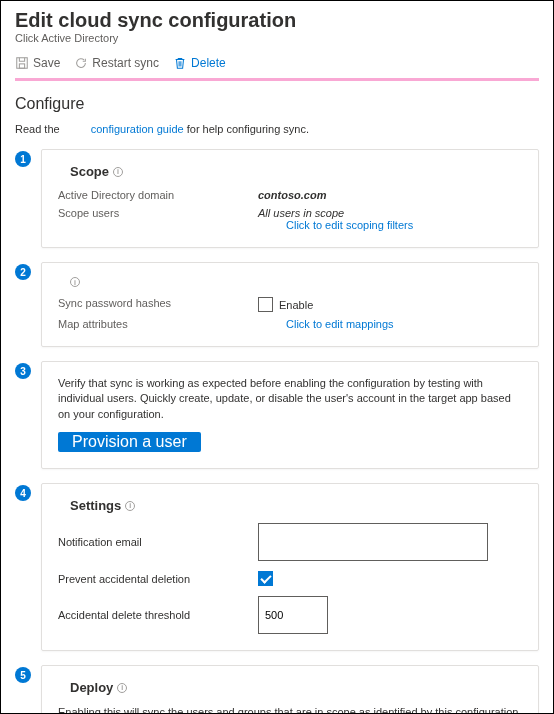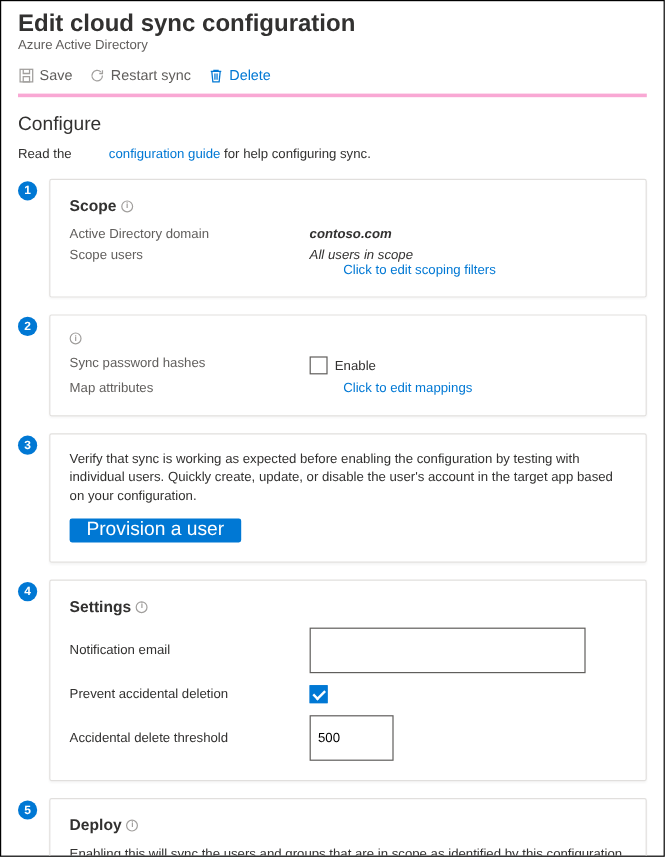--- a/index.html
+++ b/index.html
@@ -75,21 +75,21 @@
   .card {
     flex: 1;
     border: 1px solid #e1dfdd;
     border-radius: 2px;
     padding: 14px 16px 16px 16px;
     box-shadow: 0 1px 2px rgba(0,0,0,0.04);
   }
   .card-title {
     font-size: 13px;
     font-weight: 600;
-    margin: 0 0 10px 0;
+    margin: 0 0 10px 12px;
     display: flex;
     align-items: center;
     gap: 4px;
   }
   .info-icon {
     width: 10px; height: 10px;
     border: 1px solid #a19f9d;
     border-radius: 50%;
     display: inline-flex;
     align-items: center;
@@ -163,21 +163,21 @@
     font-size: 11px;
   }
   .settings-grid .field-label { color: #323130; }
 </style>
 </head>
 <body>
 
 <div class="container">
 
   <h1>Edit cloud sync configuration</h1>
-  <div class="subtitle">Azure Active Directory</div>
+  <div class="subtitle">Click Active Directory</div>
 
   <div class="toolbar">
     <div class="toolbar-item">
       <svg class="icon-svg" viewBox="0 0 16 16" fill="none" stroke="#a19f9d" stroke-width="1.2">
         <rect x="2" y="2" width="12" height="12"></rect>
           <path d="M5 2v4h6V2"></path>
           <rect x="5" y="9" width="6" height="5"></rect>
       </svg>
       <span>Save</span>
     </div>

